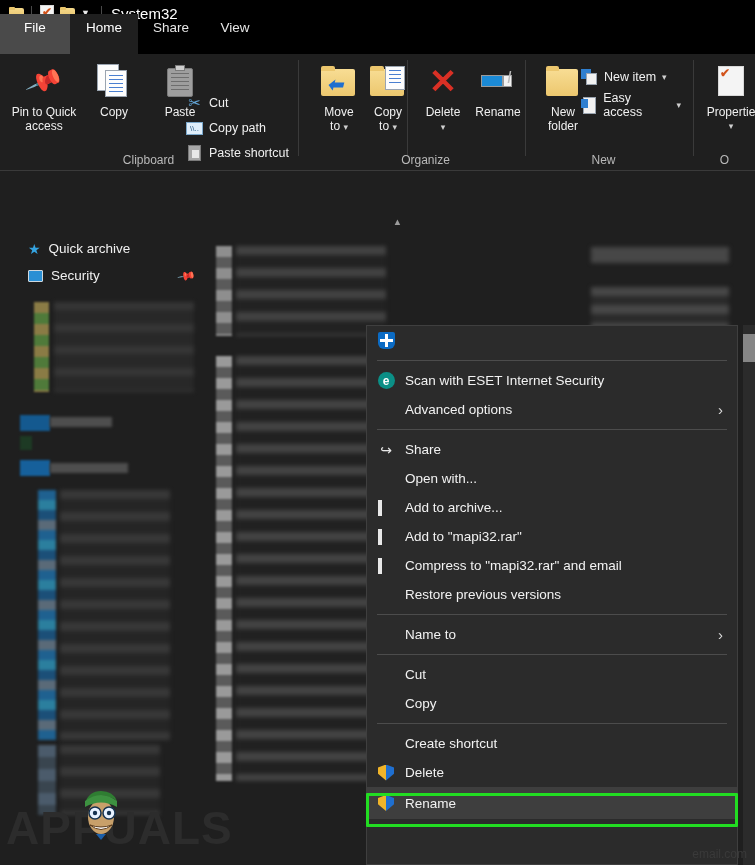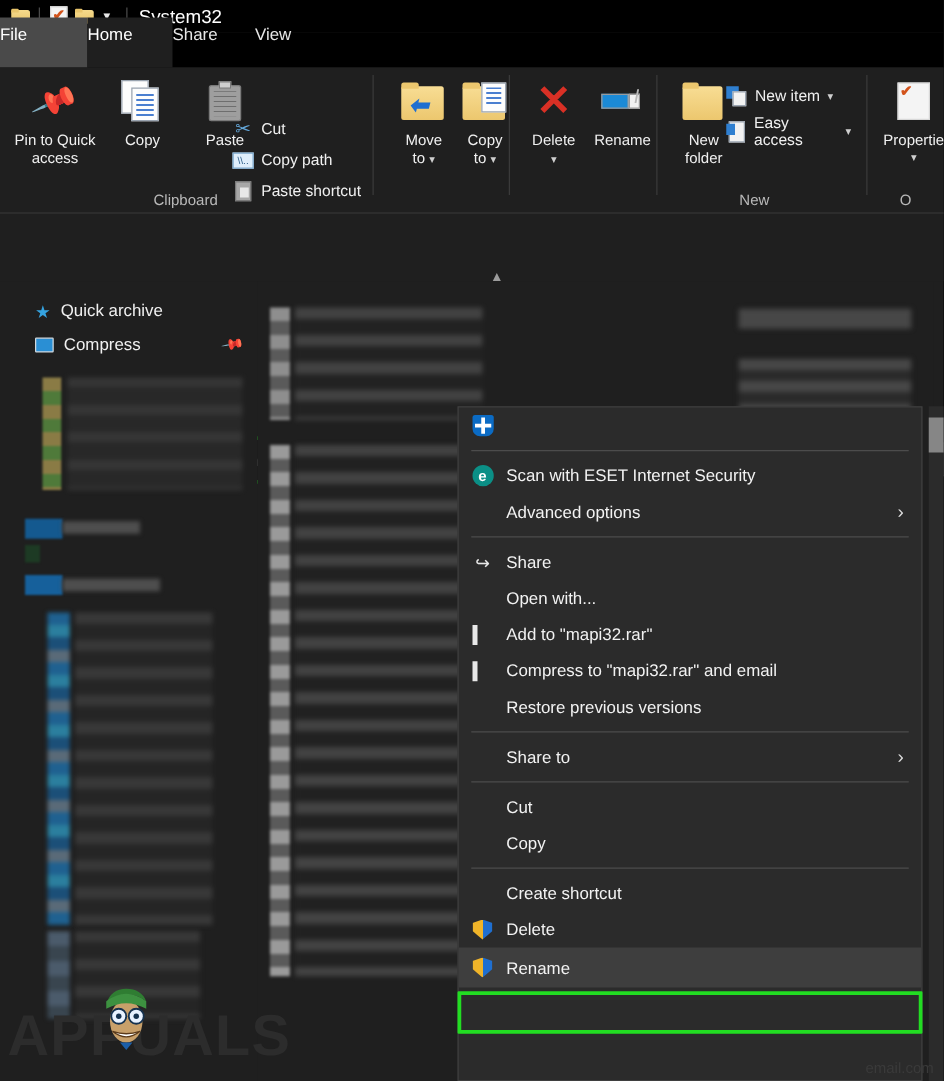--- a/index.html
+++ b/index.html
@@ -37,21 +37,21 @@
     content:"✔"; position:absolute; left:1px; top:-1px; font-size:12px; color:#d2531b; font-weight:bold;
   }
   .dd-caret { color:#e8e8e8; font-size:9px; margin: 0 6px 0 4px; }
   .title-text { color:#fff; font-size:15px; margin-left:4px; }
 
   
   .tabbar {
     position:absolute; left:0; top:26px; width:755px; height:28px; background:#000;
     display:flex; align-items:flex-end;
   }
-  .tab { height:40px; line-height:28px; color:#e6e6e6; font-size:13.5px; }
+  .tab { height:40px; line-height:28px; color:#e6e6e6; font-size:13.5px; text-align:center; }
   .tab-file { width:70px; background:#4a4a4a; color:#fff; }
   .tab-home { width:68px; background:#1f1f1f; color:#fff; }
   .tab-share { width:66px; }
   .tab-view { width:62px; }
 
   
   .ribbon {
     position:absolute; left:0; top:54px; width:755px; height:117px; background:#1f1f1f;
     border-bottom:1px solid #3a3a3a;
   }
@@ -337,20 +337,21 @@
       <div class="bigbtn" style="left:162px; width:74px;">
         <div class="ic">
           <span class="ren-ic">
               <i class="blue"></i>
               <i class="wht"></i>
               <i class="cur">I</i>
             </span>
         </div>
         <div>Rename</div>
       </div>
+      <div class="rgroup-label">Organize</div>
     </div>
     <div class="rgroup-sep" style="left:525px;"></div>
 
     <div class="rgroup" style="left:526px; width:155px;">
       <div class="bigbtn" style="left:5px;">
         <div class="ic">
           <span class="nf-folder">
               <i class="bodyf"></i>
               <i class="tabf"></i>
             </span>
@@ -414,21 +415,21 @@
     <div class="addr-line"></div>
   </div>
 
   <div class="sidebar">
     <div class="side-item" style="position:relative; margin-top:10px;">
       <span class="star-ic">★</span>
       <span class="side-label">Quick archive</span>
     </div>
     <div class="side-item" style="position:relative;">
       <span class="desk-ic"></span>
-      <span class="side-label">Compress</span>
+      <span class="side-label">Security</span>
       <span class="pin-small">📌</span>
     </div>
 
     <div class="blurcol" style="left:34px; top:77px; width:15px; height:90px;
       background:repeating-linear-gradient(180deg,#8a7b45 0 11px,#4f7a3a 11px 22px); filter:blur(1px);"></div>
     <div class="blurcol" style="left:54px; top:77px; width:140px; height:90px;
       background:repeating-linear-gradient(180deg,#3a3a3a 0 8px,#2a2a2a 8px 22px); opacity:.85; filter:blur(2px);"></div>
 
     <div class="blurcol" style="left:20px; top:190px; width:30px; height:16px; background:#14598f; filter:blur(1px);"></div>
     <div class="blurcol" style="left:50px; top:192px; width:62px; height:10px; background:#4e4e4e; filter:blur(1.5px);"></div>
@@ -501,35 +502,41 @@
         </span>
       <span>Share</span>
     </div>
     <div class="ctx-item bold">
       <span>Open with...</span>
     </div>
     <div class="ctx-item">
       <span class="cic">
           <span class="rar-ic"><i class="s1"></i><i class="s2"></i><i class="s3"></i><i class="s4"></i></span>
         </span>
+      <span>Add to archive...</span>
+    </div>
+    <div class="ctx-item">
+      <span class="cic">
+          <span class="rar-ic"><i class="s1"></i><i class="s2"></i><i class="s3"></i><i class="s4"></i></span>
+        </span>
       <span>Add to "mapi32.rar"</span>
     </div>
     <div class="ctx-item">
       <span class="cic">
           <span class="rar-ic"><i class="s1"></i><i class="s2"></i><i class="s3"></i><i class="s4"></i></span>
         </span>
       <span>Compress to "mapi32.rar" and email</span>
     </div>
     <div class="ctx-item">
       <span>Restore previous versions</span>
     </div>
     <div class="ctx-sep"></div>
 
     <div class="ctx-item">
-      <span>Share to</span>
+      <span>Name to</span>
       <span class="ctx-arrow">›</span>
     </div>
     <div class="ctx-sep"></div>
 
     <div class="ctx-item">
       <span>Cut</span>
     </div>
     <div class="ctx-item">
       <span>Copy</span>
     </div>

